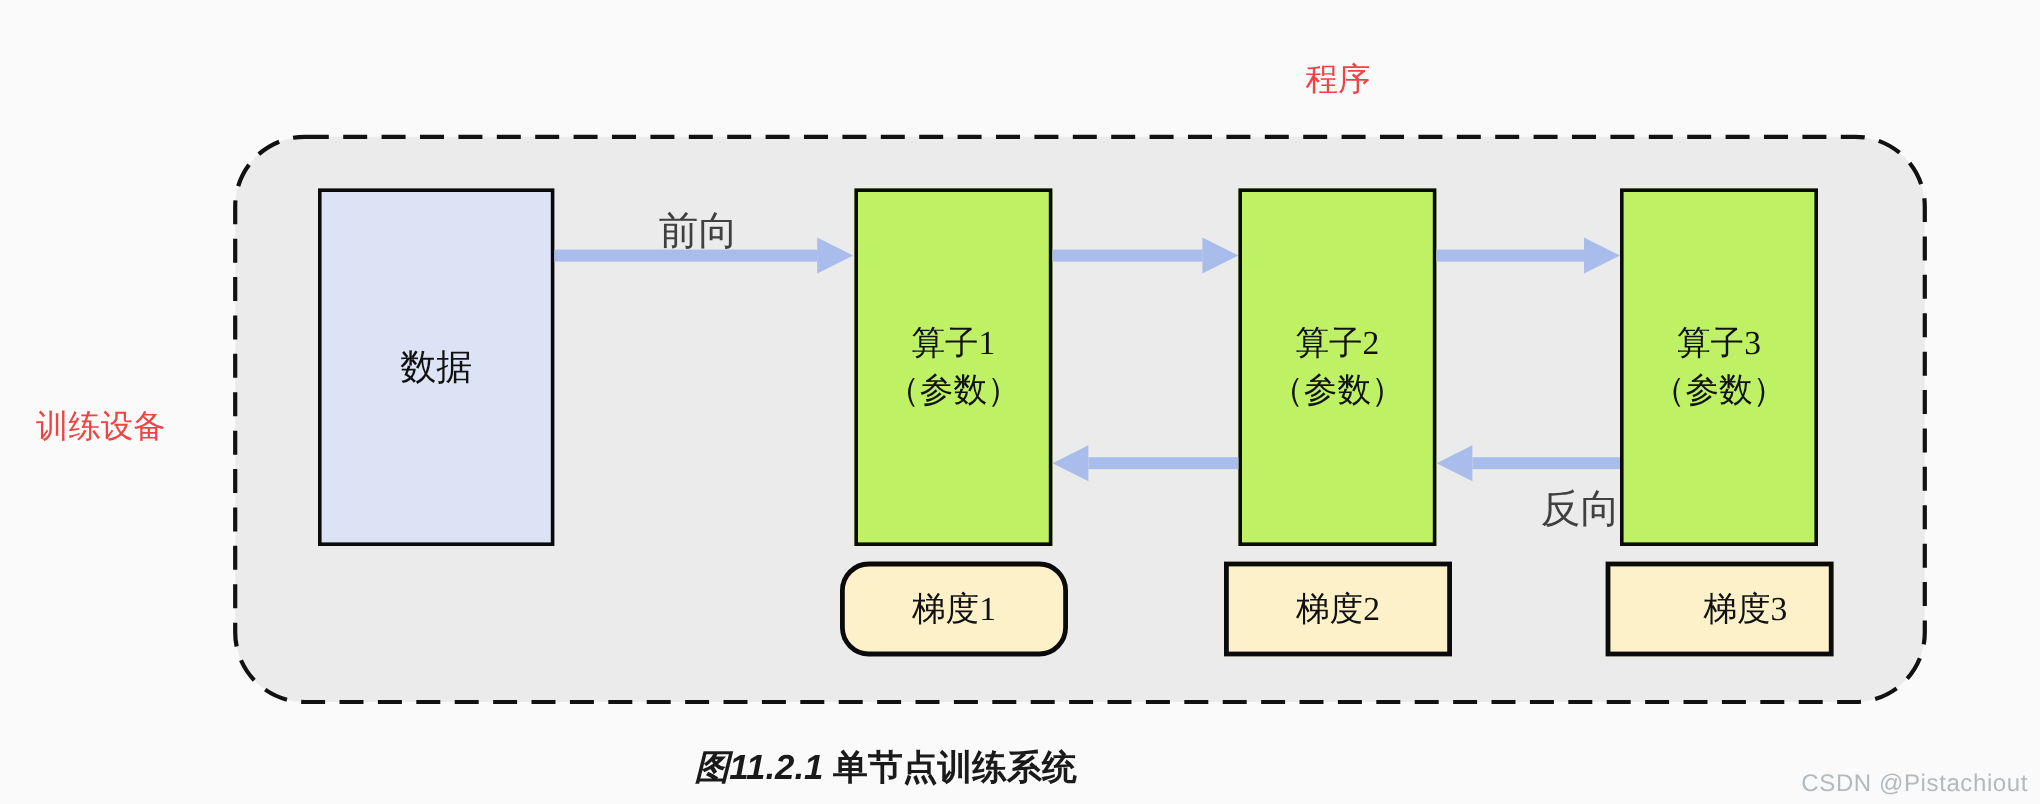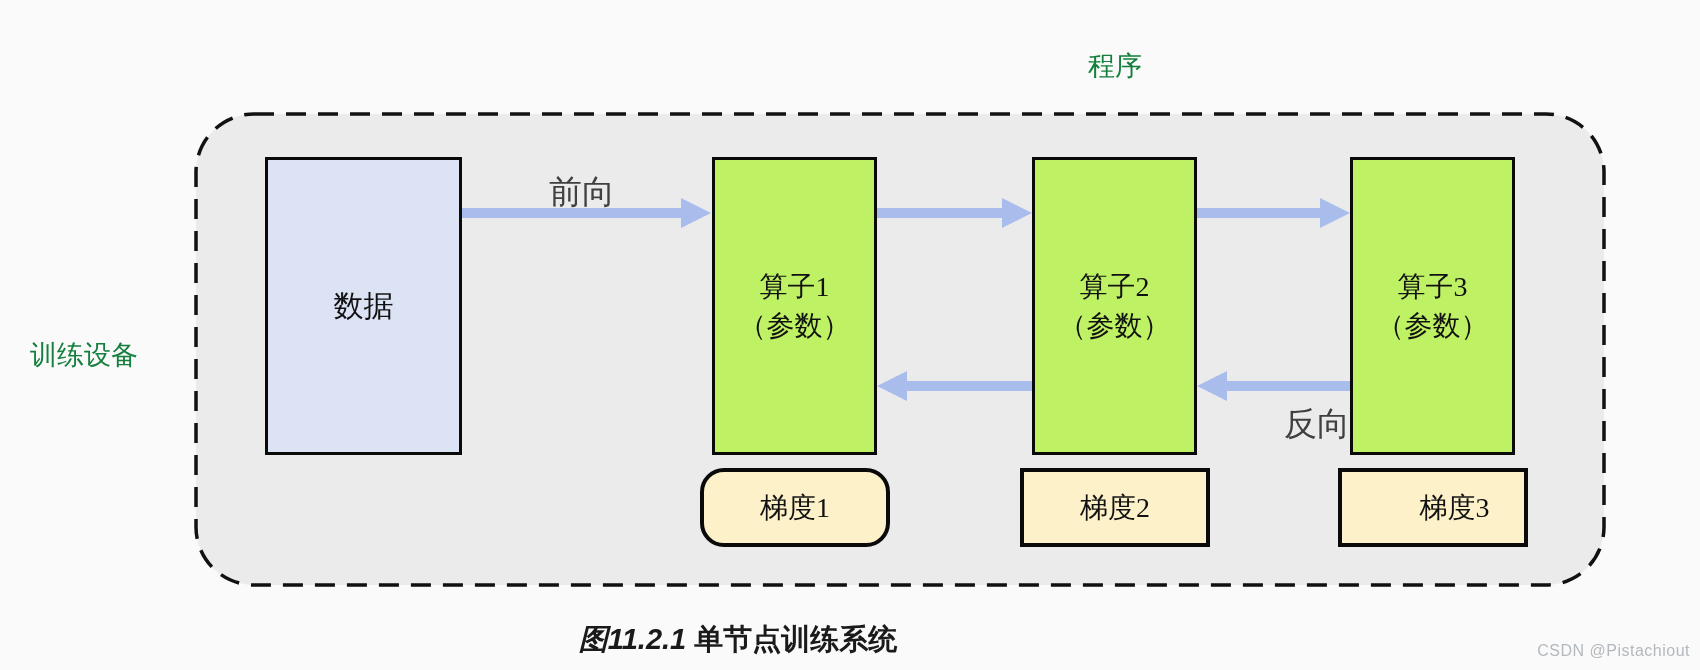--- a/index.html
+++ b/index.html
@@ -18,21 +18,21 @@
   .abs { position: absolute; }
 
   
   #device-container-svg {
     left: 193px;
     top: 111px;
   }
 
   .side-label {
     font-size: 27px;
-    color: #15803d;
+    color: #ef4444;
     white-space: nowrap;
   }
 
   
   .node {
     box-sizing: border-box;
     border: 3px solid #0a0a0a;
     display: flex;
     flex-direction: column;
     align-items: center;
@@ -102,21 +102,21 @@
     text-align: center;
     font-size: 29px;
     font-weight: bold;
     color: #1a1a1a;
     white-space: nowrap;
   }
   #caption .fig-num { font-style: italic; }
 
   #watermark {
     right: 10px; top: 642px;
-    font-size: 16px;
+    font-size: 20px;
     color: #b4b9be;
     letter-spacing: 0.5px;
   }
 </style>
 </head>
 <body>
 
 <div id="stage">
 
   <svg id="device-container-svg" class="abs" width="1414" height="478">

